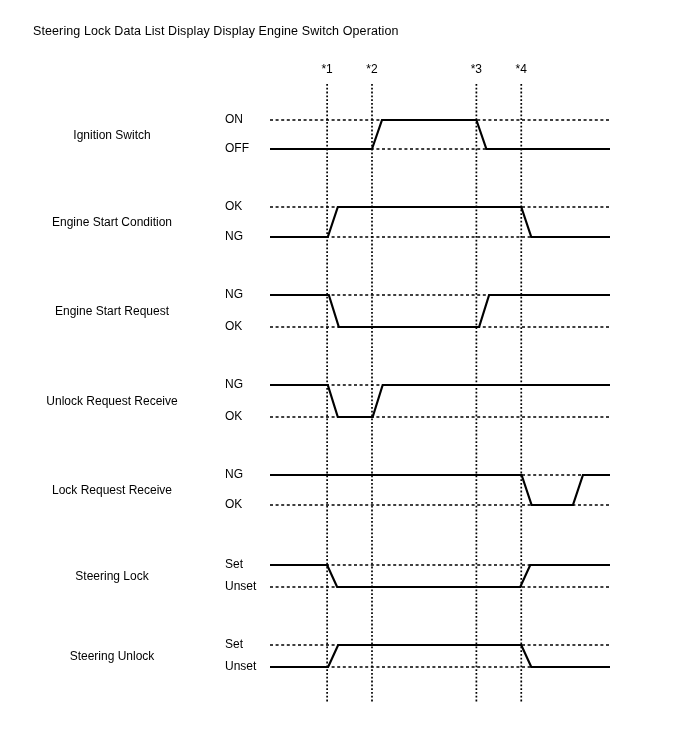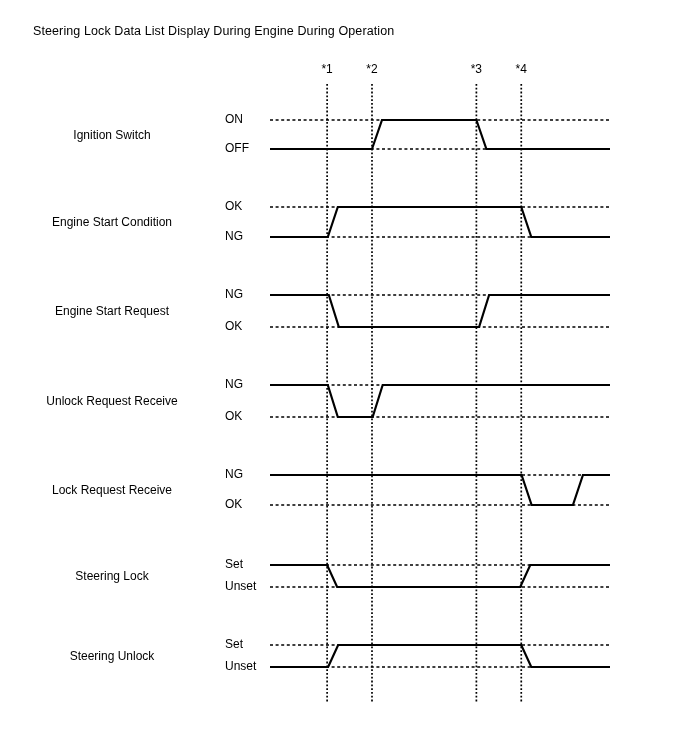--- a/index.html
+++ b/index.html
@@ -47,21 +47,21 @@
     fill:none;
     stroke:#000000;
     stroke-width:1.7;
     stroke-dasharray:1.8 2;
   }
 </style>
 </head>
 <body>
 
 <div id="page">
-  <div class="title">Steering Lock Data List Display During Engine During Operation</div>
+  <div class="title">Steering Lock Data List Display Display Engine Switch Operation</div>
   <div id="diagram-host">
       <svg width="688" height="755" viewBox="0 0 688 755">
         <path d="M 327.12 84 V 702" class="vline"></path>
         <text x="327.12" y="69" text-anchor="middle" dominant-baseline="central">*1</text>
         <path d="M 372 84 V 702" class="vline"></path>
         <text x="372" y="69" text-anchor="middle" dominant-baseline="central">*2</text>
         <path d="M 476.38 84 V 702" class="vline"></path>
         <text x="476.38" y="69" text-anchor="middle" dominant-baseline="central">*3</text>
         <path d="M 521.26 84 V 702" class="vline"></path>
         <text x="521.26" y="69" text-anchor="middle" dominant-baseline="central">*4</text>

